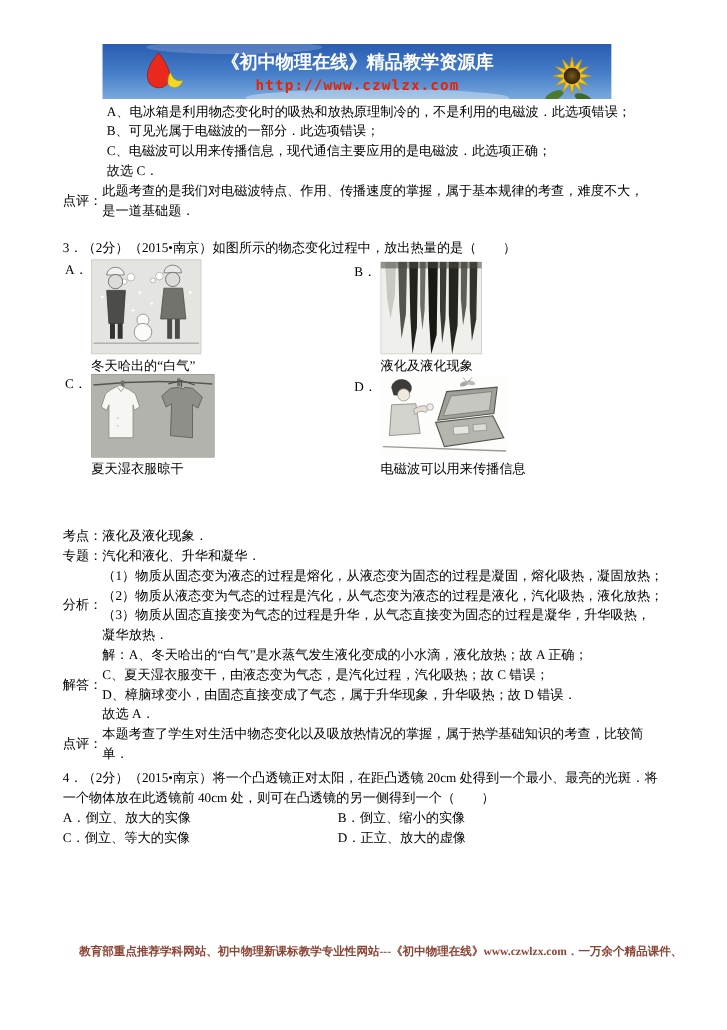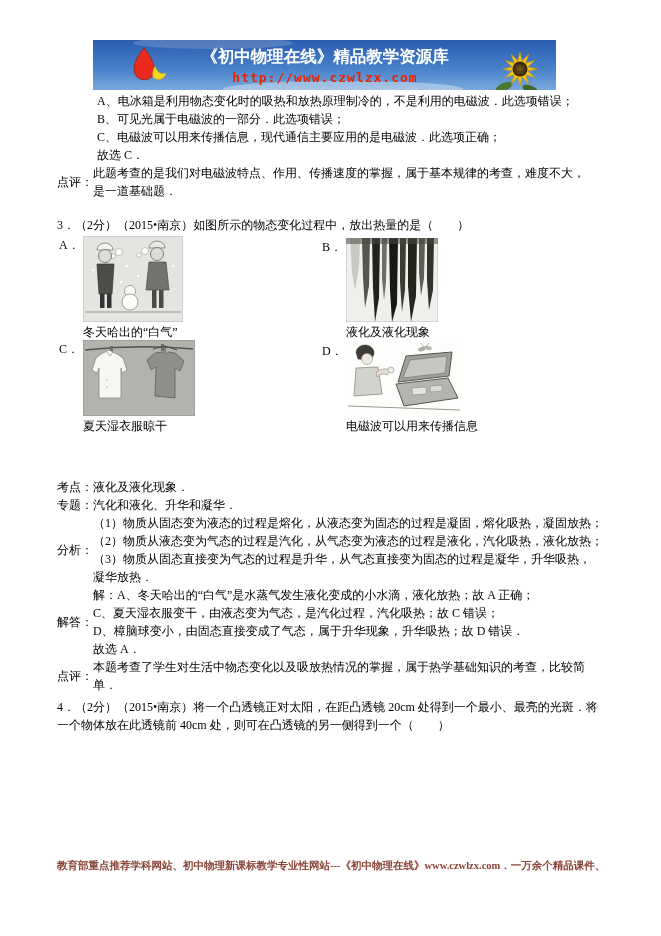--- a/index.html
+++ b/index.html
@@ -20,21 +20,21 @@
   .figures{position:relative;height:208px;}
   .fig-cell{position:absolute;display:flex;align-items:flex-start;}
   .fig-letter{width:24px;white-space:nowrap;}
   .fig-body{display:flex;flex-direction:column;}
   .photo{display:block;}
   .fig-caption{margin-top:1px;white-space:nowrap;}
   .kaodian-block{margin-top:36px;}
   .q4title{margin-top:4px;}
   .q4opts{display:grid;grid-template-columns:250px auto;margin-top:0;}
   .q4opts .line{line-height:18px;}
-  .footer{position:absolute;left:57px;top:857px;font-weight:bold;font-size:10.5px;line-height:18px;}
+  .footer{position:absolute;left:72px;top:857px;font-weight:bold;font-size:10.5px;line-height:18px;}
   .footer .line{white-space:nowrap;}
 </style>
 </head>
 <body>
 
 <div class="banner">
   <svg width="463" height="50" viewBox="0 0 463 50">
     <defs>
       <linearGradient id="sky" x1="0" y1="0" x2="0" y2="1">
         <stop offset="0" stop-color="#2a5cb0"></stop>
@@ -219,18 +219,24 @@
     <div class="txt">
       <div class="line">本题考查了学生对生活中物态变化以及吸放热情况的掌握，属于热学基础知识的考查，比较简</div>
       <div class="line">单．</div>
     </div>
   </div>
 
   <div class="q4title">
     <div class="line">4．（2分）（2015•南京）将一个凸透镜正对太阳，在距凸透镜 20cm 处得到一个最小、最亮的光斑．将</div>
     <div class="line">一个物体放在此透镜前 40cm 处，则可在凸透镜的另一侧得到一个（　　）</div>
   </div>
+  <div class="q4opts">
+    <span class="line">A．倒立、放大的实像</span>
+    <span class="line">B．倒立、缩小的实像</span>
+    <span class="line">C．倒立、等大的实像</span>
+    <span class="line">D．正立、放大的虚像</span>
+  </div>
 
 </div>
 
 <div class="footer" style="color: rgb(139, 68, 54);">
   <div class="line">教育部重点推荐学科网站、初中物理新课标教学专业性网站---《初中物理在线》www.czwlzx.com．一万余个精品课件、</div>
 </div>
 
 </body></html>

